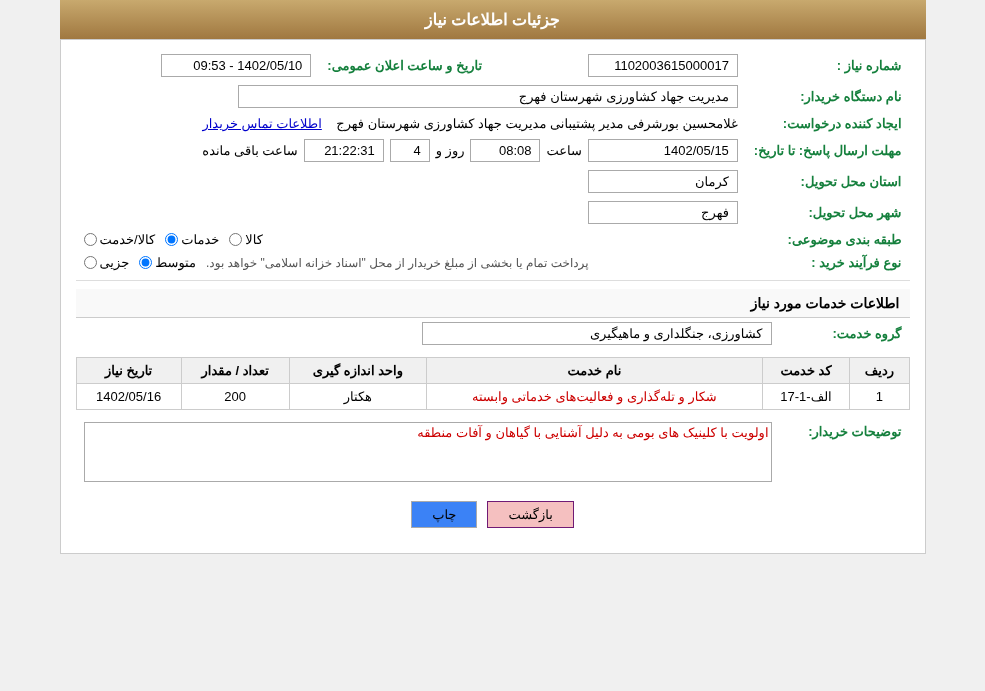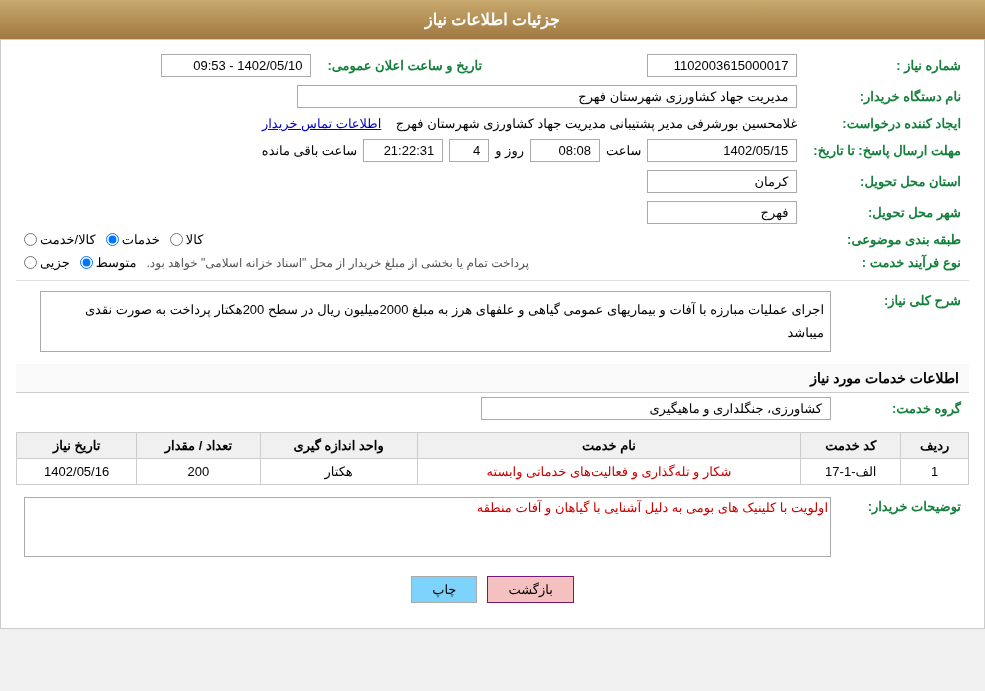--- a/index.html
+++ b/index.html
@@ -3,21 +3,21 @@
   <meta charset="utf-8">
   <style>
     * { box-sizing: border-box; margin: 0; padding: 0; }
     body {
       font-family: Tahoma, Arial, sans-serif;
       font-size: 13px;
       background: #f0f0f0;
       direction: rtl;
     }
     .main-container {
-      width: 985px;
+      width: 866px;
       margin: 0 auto;
       background: #fff;
     }
     .header-bar {
       background: linear-gradient(to bottom, #c8a96e, #a07840);
       color: #fff;
       text-align: center;
       padding: 10px 15px;
       font-size: 16px;
       font-weight: bold;
@@ -103,21 +103,21 @@
       font-weight: bold;
     }
     .buttons-row {
       display: flex;
       justify-content: center;
       gap: 10px;
       margin-top: 15px;
       margin-bottom: 15px;
     }
     .btn-print {
-      background: #7dd3fc;
+      background: #3b82f6;
       border: 1px solid #aaa;
       padding: 5px 20px;
       cursor: pointer;
       font-size: 13px;
       font-family: Tahoma, Arial, sans-serif;
     }
     .btn-back {
       background: #f5c0c0;
       border: 1px solid #701a75;
       padding: 5px 20px;
@@ -249,52 +249,40 @@
             </div>
             <div class="radio-item">
               <span>کالا</span>
               <input type="radio" name="tabaqeh" style="">
             </div>
           </div>
         </td>
       </tr>
 
       <tr>
-        <td class="label-cell">نوع فرآیند خدمت :</td>
+        <td class="label-cell">نوع فرآیند خرید :</td>
         <td colspan="3" class="value-cell">
           <div style="display:flex; align-items:center; gap:10px; flex-direction:row-reverse;">
             <div class="radio-item">
               <span>جزیی</span>
               <input type="radio" name="farayand" style="">
             </div>
             <div class="radio-item">
               <span>متوسط</span>
               <input type="radio" name="farayand" checked="" style="">
             </div>
             <span style="color:#555; font-size:12px;">پرداخت تمام یا بخشی از مبلغ خریدار از محل "اسناد خزانه اسلامی" خواهد بود.</span>
           </div>
         </td>
       </tr>
     </tbody>
       </table>
 
     <hr class="divider">
 
-    <table class="info-grid">
-      <tbody>
-          <tr>
-        <td class="label-cell" style="vertical-align:top;padding-top:6px;">شرح کلی نیاز:</td>
-        <td class="value-cell">
-          <div class="description-box">
-            <span>اجرای عملیات مبارزه با آفات و بیماریهای عمومی گیاهی و علفهای هرز به مبلغ 2000میلیون ریال در سطح 200هکتار پرداخت به صورت نقدی میباشد</span>
-          </div>
-        </td>
-      </tr>
-    </tbody>
-      </table>
 
     <div class="sub-header">
       <span>اطلاعات خدمات مورد نیاز</span>
     </div>
 
     <table class="info-grid">
       <tbody>
           <tr>
         <td class="label-cell">گروه خدمت:</td>
         <td class="value-cell">

